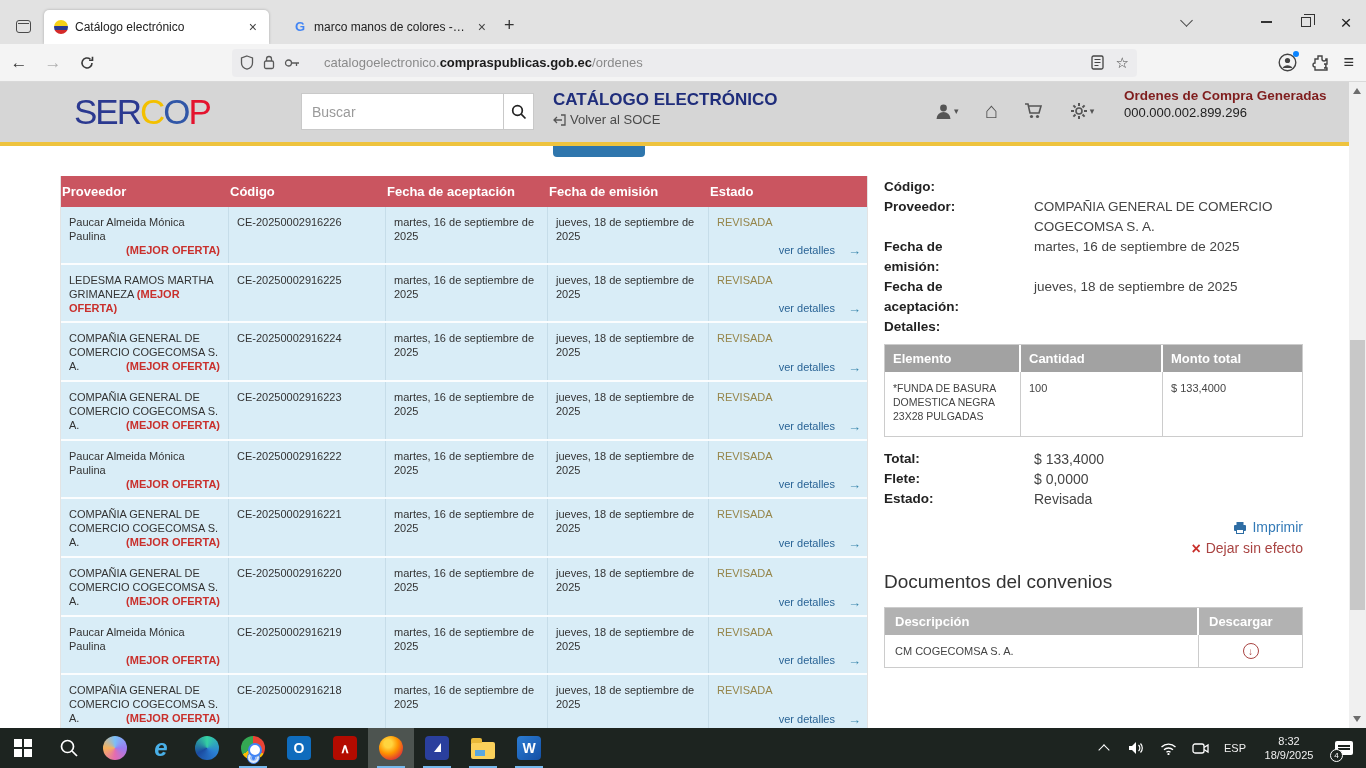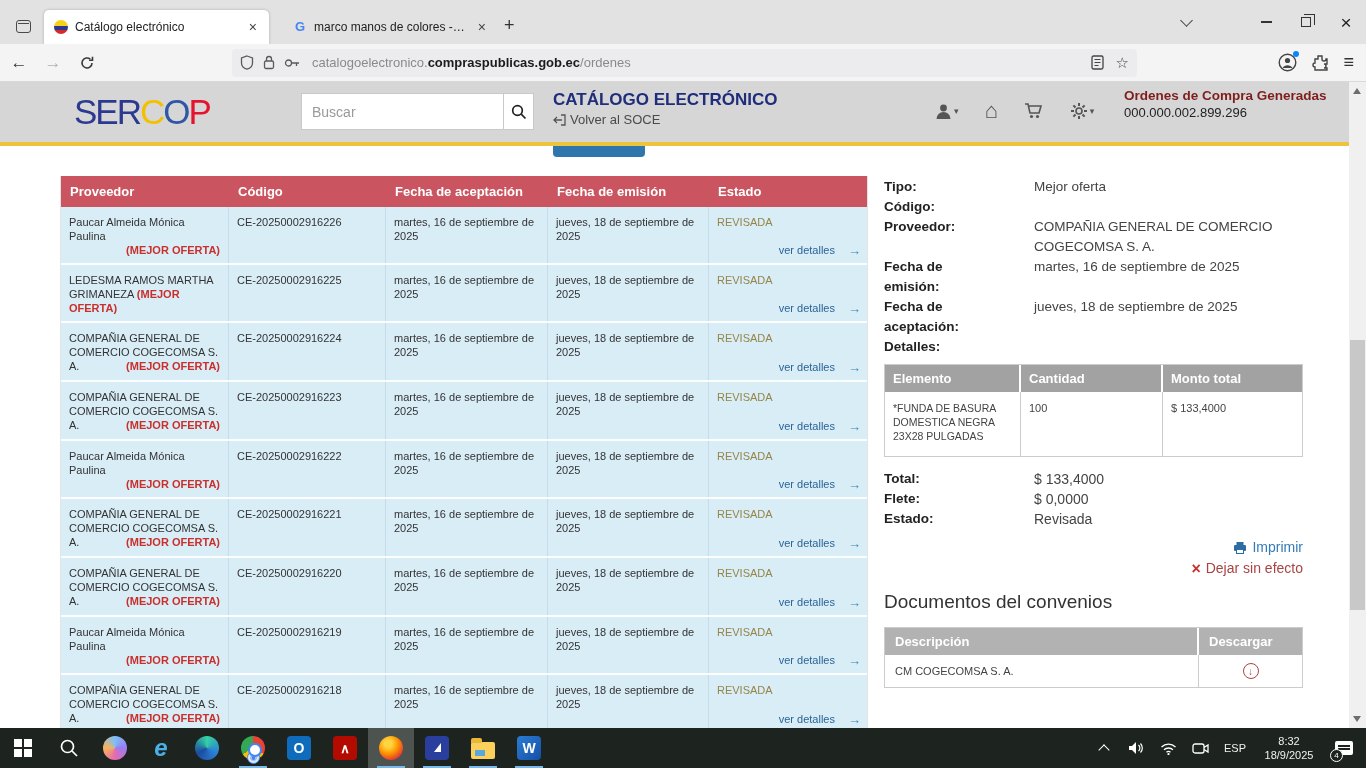--- a/index.html
+++ b/index.html
@@ -23,21 +23,21 @@
   .minl{width:11px;height:1.6px;background:#333}
   .restore{width:10px;height:10px;border:1.4px solid #333;position:relative;background:#e2e2e2}
   .restore::before{content:"";position:absolute;left:2px;top:-4px;width:10px;height:10px;border:1.4px solid #333;border-left:none;border-bottom:none}
   .closex{font-size:19px;line-height:19px;color:#222}
   
   .toolbar{position:absolute;left:0;top:44px;width:1366px;height:38px;background:#f4f4f4;display:flex;align-items:center;border-bottom:1px solid #d9d9d9}
   .navbtn{width:30px;height:28px;display:flex;align-items:center;justify-content:center;font-size:17px;color:#3a3a3a;margin-left:4px}
   .navbtn.disabled{color:#b0b0b0}
   .urlbar{margin-left:130px;width:905px;height:28px;background:#ececee;border-radius:4px;display:flex;align-items:center;padding:0 8px;font-size:13px}
   .urlbar svg{flex:0 0 auto}
-  .url-text{margin-left:12px;color:#8a8a8a;white-space:nowrap}
+  .url-text{margin-left:24px;color:#8a8a8a;white-space:nowrap}
   .url-text b{color:#1b1b1b;font-weight:bold}
   .url-right{margin-left:auto;display:flex;align-items:center;gap:12px}
   .star{font-size:15px;color:#444}
   .tool-right{margin-left:auto;display:flex;align-items:center;gap:14px;margin-right:12px}
   .acct{position:relative;display:flex}
   .bluedot{position:absolute;right:-2px;top:-2px;width:6px;height:6px;border-radius:50%;background:#0a84ff}
   .hamb{font-size:18px;color:#333}
   
   .siteheader{position:absolute;left:0;top:82px;width:1366px;height:64px;background:#d6d6d6;border-bottom:4px solid #eec33e}
   .logo{position:absolute;left:74px;top:8px;font-size:35px;font-weight:400;letter-spacing:-2px;line-height:44px}
@@ -54,21 +54,21 @@
   .homeglyph{font-size:22px;line-height:22px;color:#555}
   .orders-head{position:absolute;left:1124px;top:5px;width:232px}
   .orders-head .t1{font-size:13.5px;font-weight:bold;color:#7f1d1d;line-height:17px}
   .orders-head .t2{font-size:13px;color:#222;line-height:17px}
   
   .content{position:absolute;left:0;top:146px;width:1366px;height:582px;background:#fff;overflow:hidden}
   .bluebtn{position:absolute;left:553px;top:0;width:92px;height:11px;background:#2f76ad;border-radius:0 0 4px 4px}
   
   .otable{position:absolute;left:60px;top:30px;width:808px;border:1px solid #e3e3e3;border-top:none}
   .ohead{display:grid;grid-template-columns:168px 157px 162px 161px 160px;background:#ca5560;color:#fff;font-size:13px;font-weight:bold}
-  .ohead .hc{padding:7px 9px;line-height:17px}
+  .ohead .hc{padding:7px 1px;line-height:17px}
   .orow{display:grid;grid-template-columns:168px 157px 162px 161px 160px;background:#d9edf7;border-bottom:2px solid #fbfdfe;font-size:11px;color:#333}
   .orow .c{padding:8px 8px 6px 8px;line-height:14px;border-right:1px solid #c6dde9}
   .orow .c:last-child{border-right:none}
   .h2{min-height:45px}.h3{min-height:59px}
   .pbadge{color:#c9302c;font-weight:bold}
   .v-right .pname{display:block}
   .v-right .pbadge{display:block;text-align:right}
   .v-merge .pname{display:block}
   .v-merge .pbadge{display:block;text-align:right;margin-top:-14px}
   .estado{display:flex;flex-direction:column;justify-content:space-between}
@@ -435,24 +435,20 @@
             <span>ver detalles</span>
             <span class="varr">→</span>
           </span>
         </div>
     </div>
 
   </div>
 
   <div class="dpanel">
     <div class="fld">
-        <span class="lab">Tipo:</span>
-        <span class="val">Mejor oferta</span>
-      </div>
-    <div class="fld">
         <span class="lab">Código:</span>
       </div>
     <div class="fld">
         <span class="lab">Proveedor:</span>
         <span class="val">COMPAÑIA GENERAL DE COMERCIO COGECOMSA S. A.</span>
       </div>
     <div class="fld">
         <span class="lab">Fecha de emisión:</span>
         <span class="val">martes, 16 de septiembre de 2025</span>
       </div>

